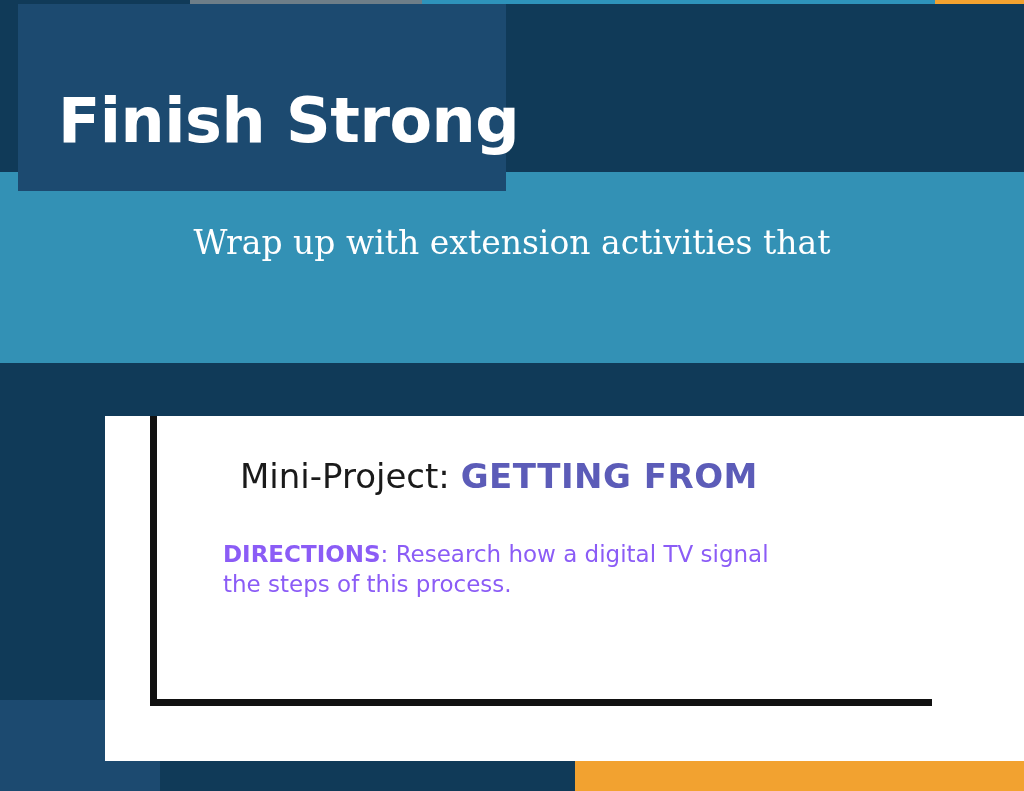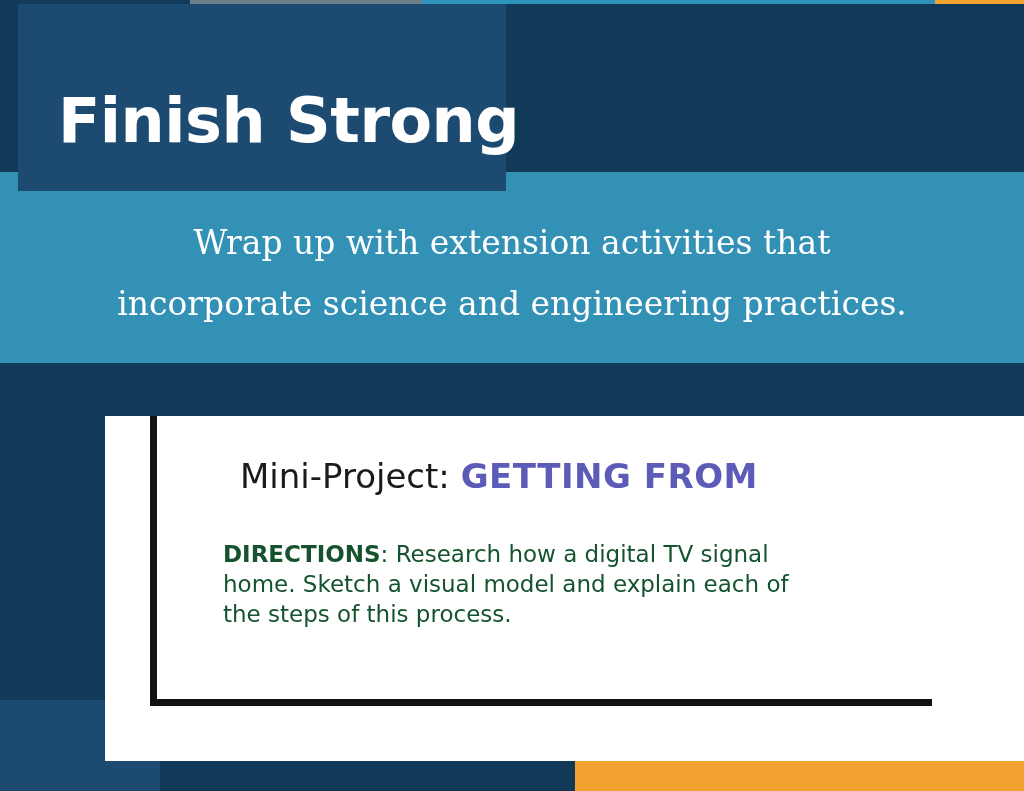--- a/index.html
+++ b/index.html
@@ -144,21 +144,21 @@
   }
 
   .card-body {
     position: absolute;
     left: 118px;
     top: 123px;
     width: 672px;
     font-family: "DejaVu Sans", sans-serif;
     font-size: 23px;
     line-height: 30px;
-    color: #14532d;
+    color: #8b5cf6;
   }
   .card-body .lead {
     font-weight: 700;
   }
   .card-body .ln { display: block; white-space: nowrap; }
 </style>
 </head>
 <body>
 
 <div id="slide">
@@ -168,36 +168,34 @@
   <div class="top-strip-orange"></div>
 
   <div class="teal-band"></div>
 
   <div class="title-plaque">
     <div class="title-text">Finish Strong</div>
   </div>
 
   <div class="subtitle">
     <span class="ln">Wrap up with extension activities that</span>
-    <span class="ln">incorporate science and engineering practices.</span>
   </div>
 
   <div class="bl-block"></div>
 
   <div class="orange-block"></div>
   <div class="orange-bottom"></div>
 
   <div class="card">
     <div class="card-rule-v"></div>
     <div class="card-rule-h"></div>
 
     <div class="card-heading">
       <span class="h-plain">Mini-Project: </span><span class="h-accent">GETTING FROM</span>
     </div>
 
     <div class="card-body">
       <span class="ln"><span class="lead">DIRECTIONS</span><span>: Research how a digital TV signal</span></span>
-      <span class="ln">home. Sketch a visual model and explain each of</span>
       <span class="ln">the steps of this process.</span>
     </div>
   </div>
 
 </div>
 
 </body></html>

